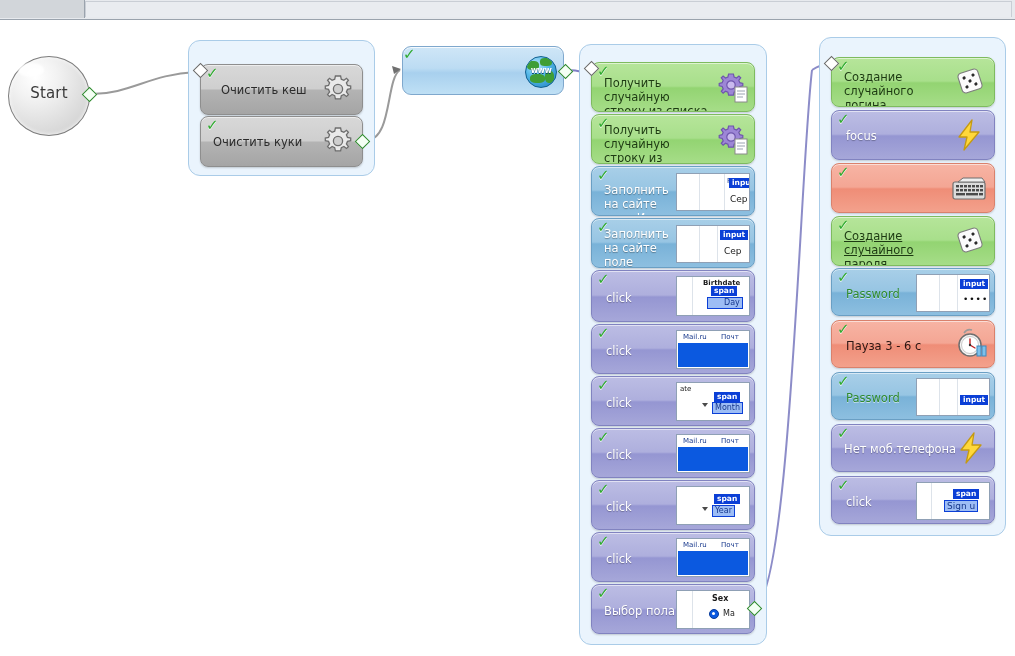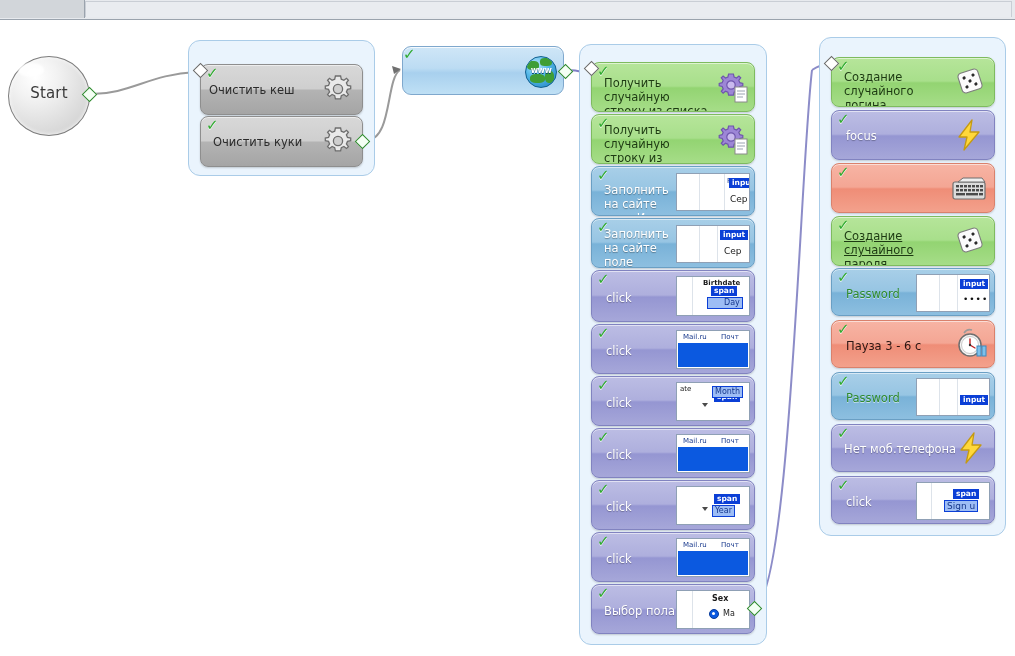--- a/index.html
+++ b/index.html
@@ -174,21 +174,21 @@
   <div class="start">
     <div class="gloss"></div>
     <div class="lbl">Start</div>
   </div>
   <div class="diamond" style="left:84px;top:89px;"></div>
 
   <div class="group g-left"></div>
 
   <div class="blk th-grey" style="left:200px;top:64px;width:161px;height:49px;">
     <div class="tick">✓</div>
-    <div class="txt" style="left:8px;top:18px;width:110px;">Очистить кеш</div>
+    <div class="txt" style="left:20px;top:18px;width:110px;">Очистить кеш</div>
     <svg class="ico gear" style="right:8px;top:8px;" viewBox="0 0 32 32">
       <g fill="#e9e9e9" stroke="#6e6e6e" stroke-width="1.3">
         <path d="M16 3 l2.6 0 .7 3.2 2.6 1.1 2.6-2 1.9 1.9 -2 2.6 1.1 2.6 3.2 .7 0 2.6 -3.2 .7 -1.1 2.6 2 2.6 -1.9 1.9 -2.6-2 -2.6 1.1 -.7 3.2 -2.6 0 -2.6 0 -.7-3.2 -2.6-1.1 -2.6 2 -1.9-1.9 2-2.6 -1.1-2.6 -3.2-.7 0-2.6 3.2-.7 1.1-2.6 -2-2.6 1.9-1.9 2.6 2 2.6-1.1 .7-3.2z"></path>
         <circle cx="16" cy="16" r="4.6" fill="#cfcfcf"></circle>
       </g>
     </svg>
   </div>
 
   <div class="port-sq" style="left:195px;top:65px;"></div>
 
@@ -294,21 +294,21 @@
     </div>
   </div>
 
   <div class="blk th-purple" style="left:591px;top:376px;width:162px;height:48px;">
     <div class="tick">✓</div>
     <div class="txt" style="left:14px;top:19px;">click</div>
     <div class="thumb" style="right:4px;top:5px;width:72px;height:37px;">
       <div class="hdrdark" style="left:3px;top:2px;font-weight:normal;">ate</div>
       <div class="caret" style="left:25px;top:20px;"></div>
       <div class="tagpill" style="left:37px;top:9px;">span</div>
-      <div class="tagsel" style="left:36px;top:4px;">Month</div>
+      <div class="tagsel" style="left:36px;top:20px;">Month</div>
     </div>
   </div>
 
   <div class="blk th-purple" style="left:591px;top:428px;width:162px;height:48px;">
     <div class="tick">✓</div>
     <div class="txt" style="left:14px;top:19px;">click</div>
     <div class="thumb" style="right:4px;top:5px;width:72px;height:37px;">
       <div class="hdr" style="left:6px;top:2px;">Mail.ru</div>
       <div class="hdr" style="left:44px;top:2px;">Почт</div>
       <div class="blue-area" style="left:1px;top:12px;right:1px;bottom:1px;"></div>

